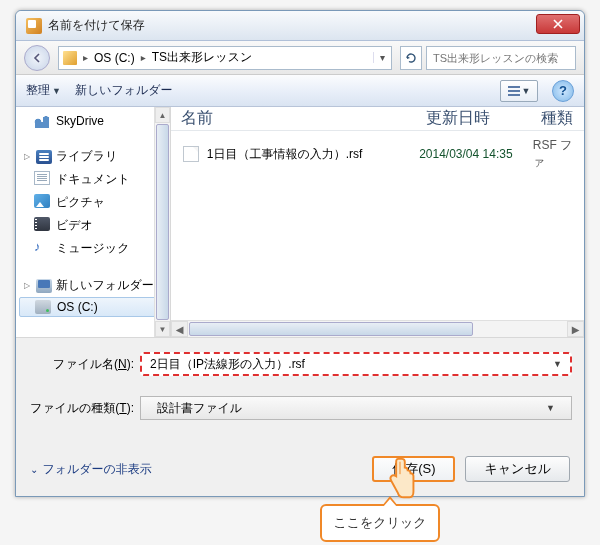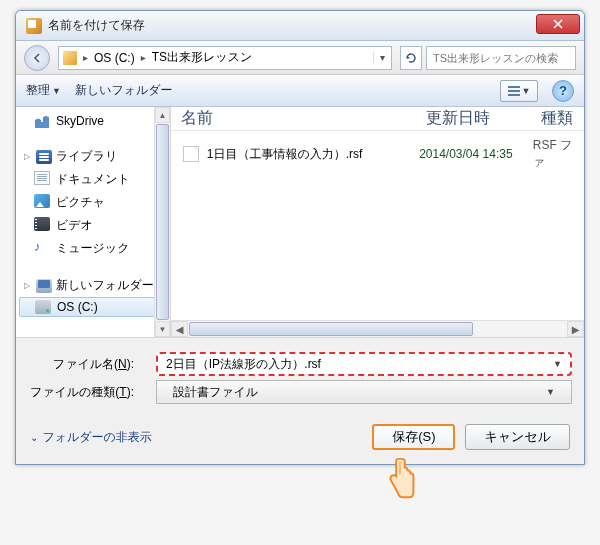--- a/index.html
+++ b/index.html
@@ -57,21 +57,21 @@
 .col-name { width: 245px; } .col-date { width: 115px; } .col-type { flex: 1; }
 .file-row { display: flex; align-items: center; font-size: 12px; padding: 6px 0; }
 .file-row .fi { width: 16px; height: 16px; border: 1px solid #c0c8d0; background: #fff; margin: 0 8px 0 12px; position:relative;}
 .file-row .fi::before{content:"";position:absolute;top:0;right:0;width:0;height:0;border-top:5px solid #f5f5f5;border-left:5px solid transparent;}
 .file-row .fname { width: 215px; } .file-row .fdate { width: 115px; color: #14532d; } .file-row .ftype { color: #555; }
 .hscroll{height:17px;border-top:1px solid #e0e0e0;background:#f4f4f4;display:flex;margin-top:auto;}
 .hscroll .sbtn{width:17px;display:flex;align-items:center;justify-content:center;font-size:10px;color:#666;background:#eee;border:1px solid #ddd;}
 .hscroll .track{flex:1;position:relative;}
 .hscroll .thumb{position:absolute;left:1px;top:1px;bottom:1px;width:75%;background:linear-gradient(#e8eef5,#c8d8e8);border:1px solid #aac;border-radius:2px;}
 .form-area { background: #f0f0f0; border-top: 1px solid #d8d8d8; padding: 14px 12px 6px 12px; }
-.form-row { display: flex; align-items: center; margin-bottom: 4px; gap: 16px; }
+.form-row { display: flex; align-items: center; margin-bottom: 20px; }
 .form-label { width: 112px; text-align: right; font-size: 12px; padding-right: 6px; }
 .form-label u { text-decoration: underline; }
 .fname-field { flex: 1; height: 24px; border: 2px dashed #e03030; border-radius: 4px; background: #fff; font-size: 12px; padding: 0 8px; display: flex; align-items: center; justify-content: space-between;}
 .fname-field .dd{font-size:9px;color:#444;}
 .ftype-field { flex: 1; height: 24px; border: 1px solid #b8b8b8; background: linear-gradient(#fafafa,#e8e8e8); font-size: 12px; padding: 0 16px; display: flex; align-items: center; justify-content: space-between;}
 .ftype-field .dd{font-size:9px;color:#444;}
 .footer { display: flex; align-items: center; padding: 10px 14px 14px 14px; background: #f0f0f0; }
 .hide-folders { font-size: 12px; color: #1a3a80; cursor: pointer; display:flex;align-items:center;gap:4px;}
 .hide-folders .caret{font-size:10px;}
 .footer-spacer { flex: 1; }
@@ -242,13 +242,16 @@
 
 </div>
 
 <div class="pointer">
   <svg viewBox="0 0 40 50">
     <path d="M18 4 Q16 4 16 7 L16 22 Q13 20 11 22 Q9 24 11 27 L18 40 Q19 44 24 44 L30 44 Q34 44 34 38 L34 22 Q34 19 31 19 Q31 16 28 16 Q28 13 25 13 L25 7 Q25 4 22 4 Z" fill="#fce8c8" stroke="#f08828" stroke-width="2"></path>
     <line x1="20" y1="7" x2="20" y2="20" stroke="#f08828" stroke-width="1"></line>
   </svg>
 </div>
 
+<div class="callout">
+  <span>ここをクリック</span>
+</div>
 </div>
 
 </body></html>

